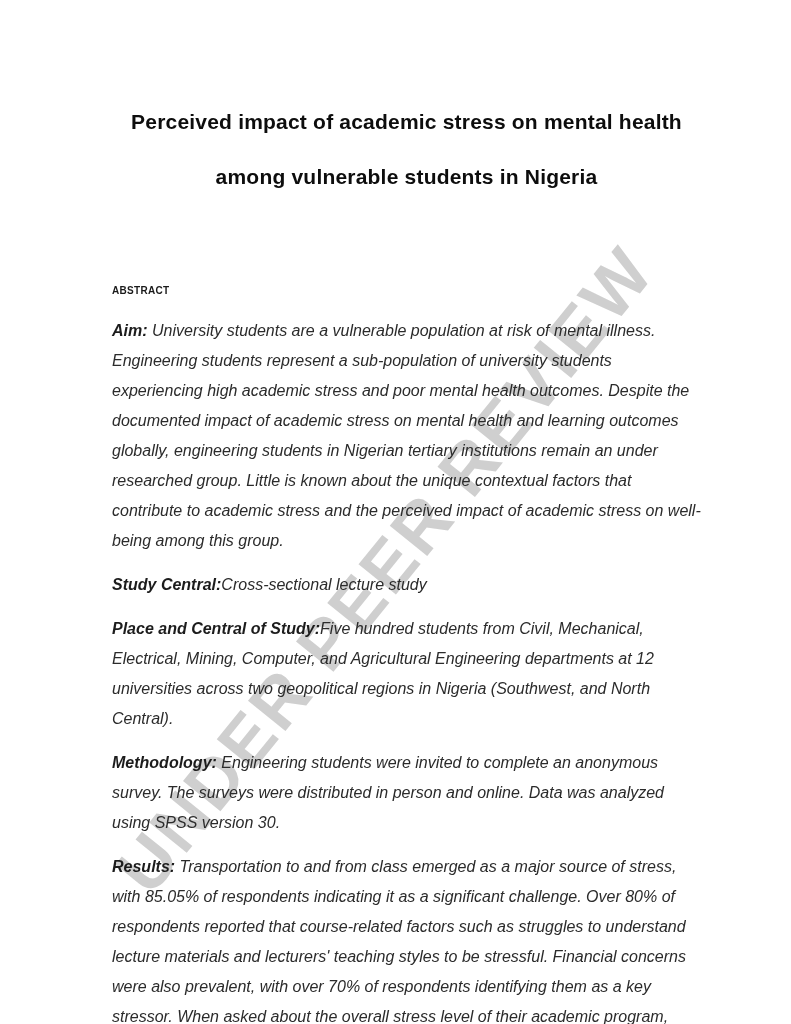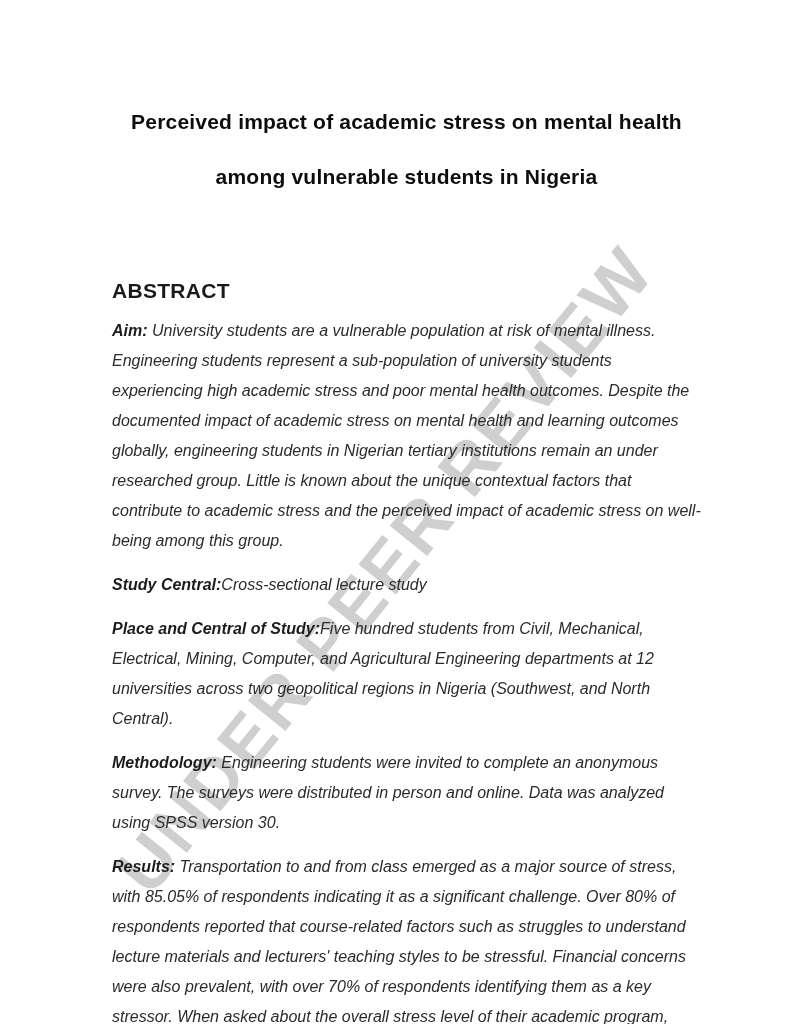--- a/index.html
+++ b/index.html
@@ -40,21 +40,21 @@
     margin: 0 0 79px 0;
     text-align: center;
     font-size: 21px;
     font-weight: bold;
     line-height: 55px;
     color: #0d0d0d;
     letter-spacing: 0.2px;
   }
   .abstract-heading {
     margin: 0 0 17px 0;
-    font-size: 21px;
+    font-size: 10px;
     font-weight: bold;
     line-height: 16px;
     color: #1a1a1a;
     letter-spacing: 0.3px;
   }
   .para {
     margin: 0 0 14px 0;
     font-size: 16px;
     line-height: 30px;
     text-align: left;

